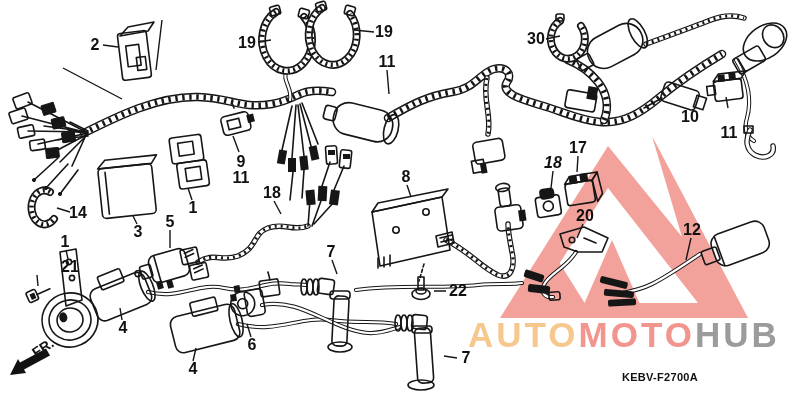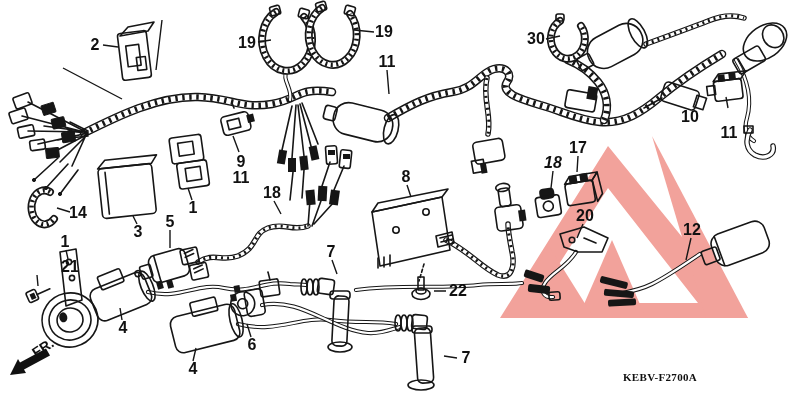--- a/index.html
+++ b/index.html
@@ -5,21 +5,21 @@
   html,body{margin:0;padding:0;background:#fff;}
   body{width:800px;height:400px;overflow:hidden;font-family:"Liberation Sans",sans-serif;}
   .stage{position:relative;width:800px;height:400px;background:#fff;}
   .watermark{position:absolute;left:0;top:0;width:800px;height:400px;z-index:1;}
   .wordmark{position:absolute;left:468px;top:317px;z-index:1;font-weight:bold;font-size:35px;
             letter-spacing:3px;line-height:1;white-space:nowrap;}
   svg.art{position:absolute;left:0;top:0;z-index:2;}
   .labels{position:absolute;left:0;top:0;width:800px;height:400px;z-index:3;pointer-events:none;}
   .part-label{position:absolute;transform:translate(-50%,-50%);font-weight:bold;font-size:16px;color:#111;}
   .diagram-code{position:absolute;left:590px;top:371px;width:140px;text-align:center;
-                font-size:11px;font-weight:bold;letter-spacing:.3px;color:#111;z-index:3;font-family:Liberation Serif, serif;}
+                font-size:11px;font-weight:bold;letter-spacing:.3px;color:#111;z-index:3;}
   
   .to{fill:none;stroke:#161616;stroke-width:8.5;stroke-linecap:round;}
   .ti{fill:none;stroke:#fff;stroke-width:5.6;stroke-linecap:round;}
   .tw{fill:none;stroke:#161616;stroke-width:5.6;stroke-dasharray:2.4 4.6;}
   .uo{fill:none;stroke:#161616;stroke-width:5.5;stroke-linecap:round;}
   .ui{fill:none;stroke:#fff;stroke-width:3.2;stroke-linecap:round;}
   .uw{fill:none;stroke:#161616;stroke-width:3.2;stroke-dasharray:2 4;}
   .wo{fill:none;stroke:#161616;stroke-width:4.2;stroke-linecap:round;}
   .wi{fill:none;stroke:#fff;stroke-width:2.2;stroke-linecap:round;}
   .co{fill:none;stroke:#161616;stroke-width:8;stroke-linecap:round;}
@@ -34,20 +34,21 @@
 <div class="stage">
 
   <div class="watermark">
     <svg width="800" height="400" viewBox="0 0 800 400">
       <path class="logo-tri" fill-rule="evenodd" d="M608 146 L748 318 L500 318 Z M608 188 L698 303 L534 303 Z" fill="#f2a29b"></path>
       <path class="logo-tri" d="M652 136 L748 318 L706 318 Z" fill="#f2a29b"></path>
       <path class="logo-tri" d="M612 240 L646 318 L578 318 Z" fill="#f2a29b"></path>
       <path class="logo-tri" d="M549 246 L594 318 L504 318 Z" fill="#f2a29b"></path>
     </svg>
   </div>
+  <div class="wordmark" id="wordmark"><span style="color: rgb(247, 200, 142);">AUTO</span><span style="color: rgb(242, 149, 142);">MOTO</span><span style="color: rgb(155, 155, 155);">HUB</span></div>
 
   <svg class="art" width="800" height="400" viewBox="0 0 800 400">
     <defs>
       <pattern id="dots" width="5" height="5" patternUnits="userSpaceOnUse">
         <rect width="5" height="5" fill="#fff"></rect>
         <circle cx="1.2" cy="1.2" r="0.7" fill="#444"></circle>
         <circle cx="3.6" cy="3.6" r="0.7" fill="#444"></circle>
       </pattern>
       <path id="pml" d="M84 133 C118 116 158 96 198 97 C232 98 240 109 272 104 C300 99 297 87 332 92"></path>
       <path id="pmr" d="M388 118 C412 104 428 96 452 92 C474 89 480 73 494 69 C506 66 513 74 507 82 C500 93 520 99 540 105 C562 111 578 120 600 122 C624 124 642 112 660 97 C678 82 702 66 722 54"></path>

